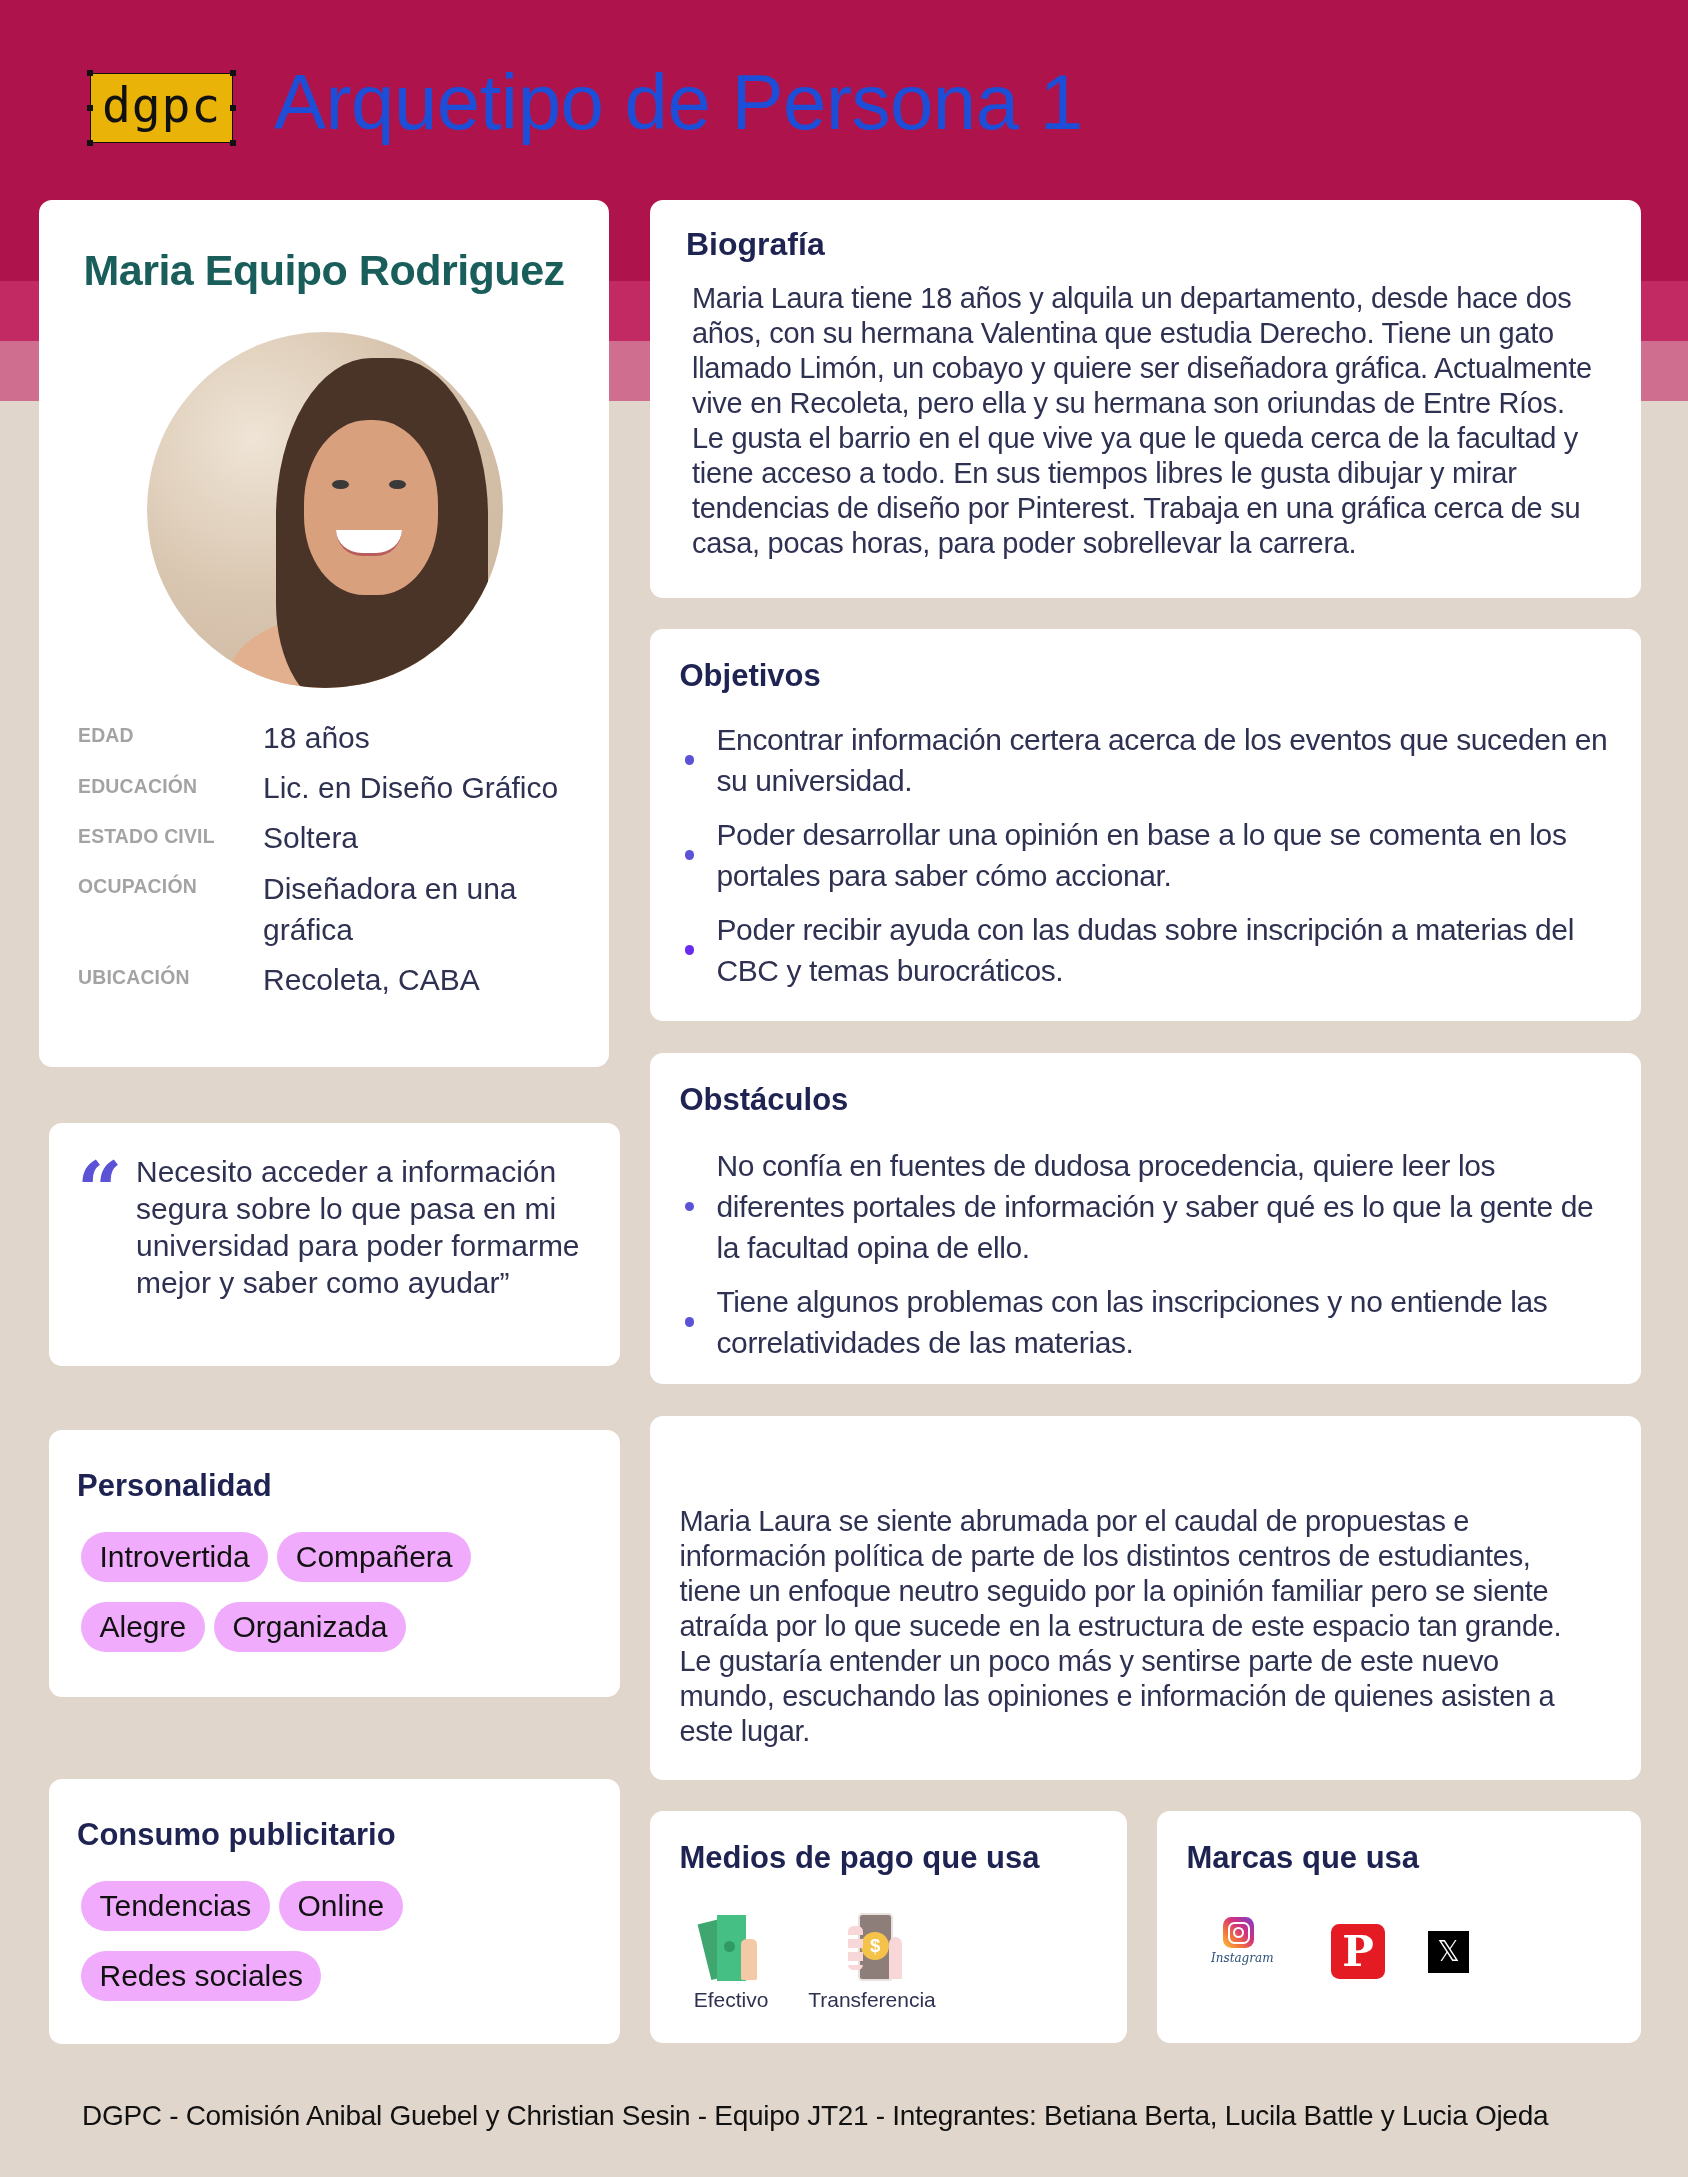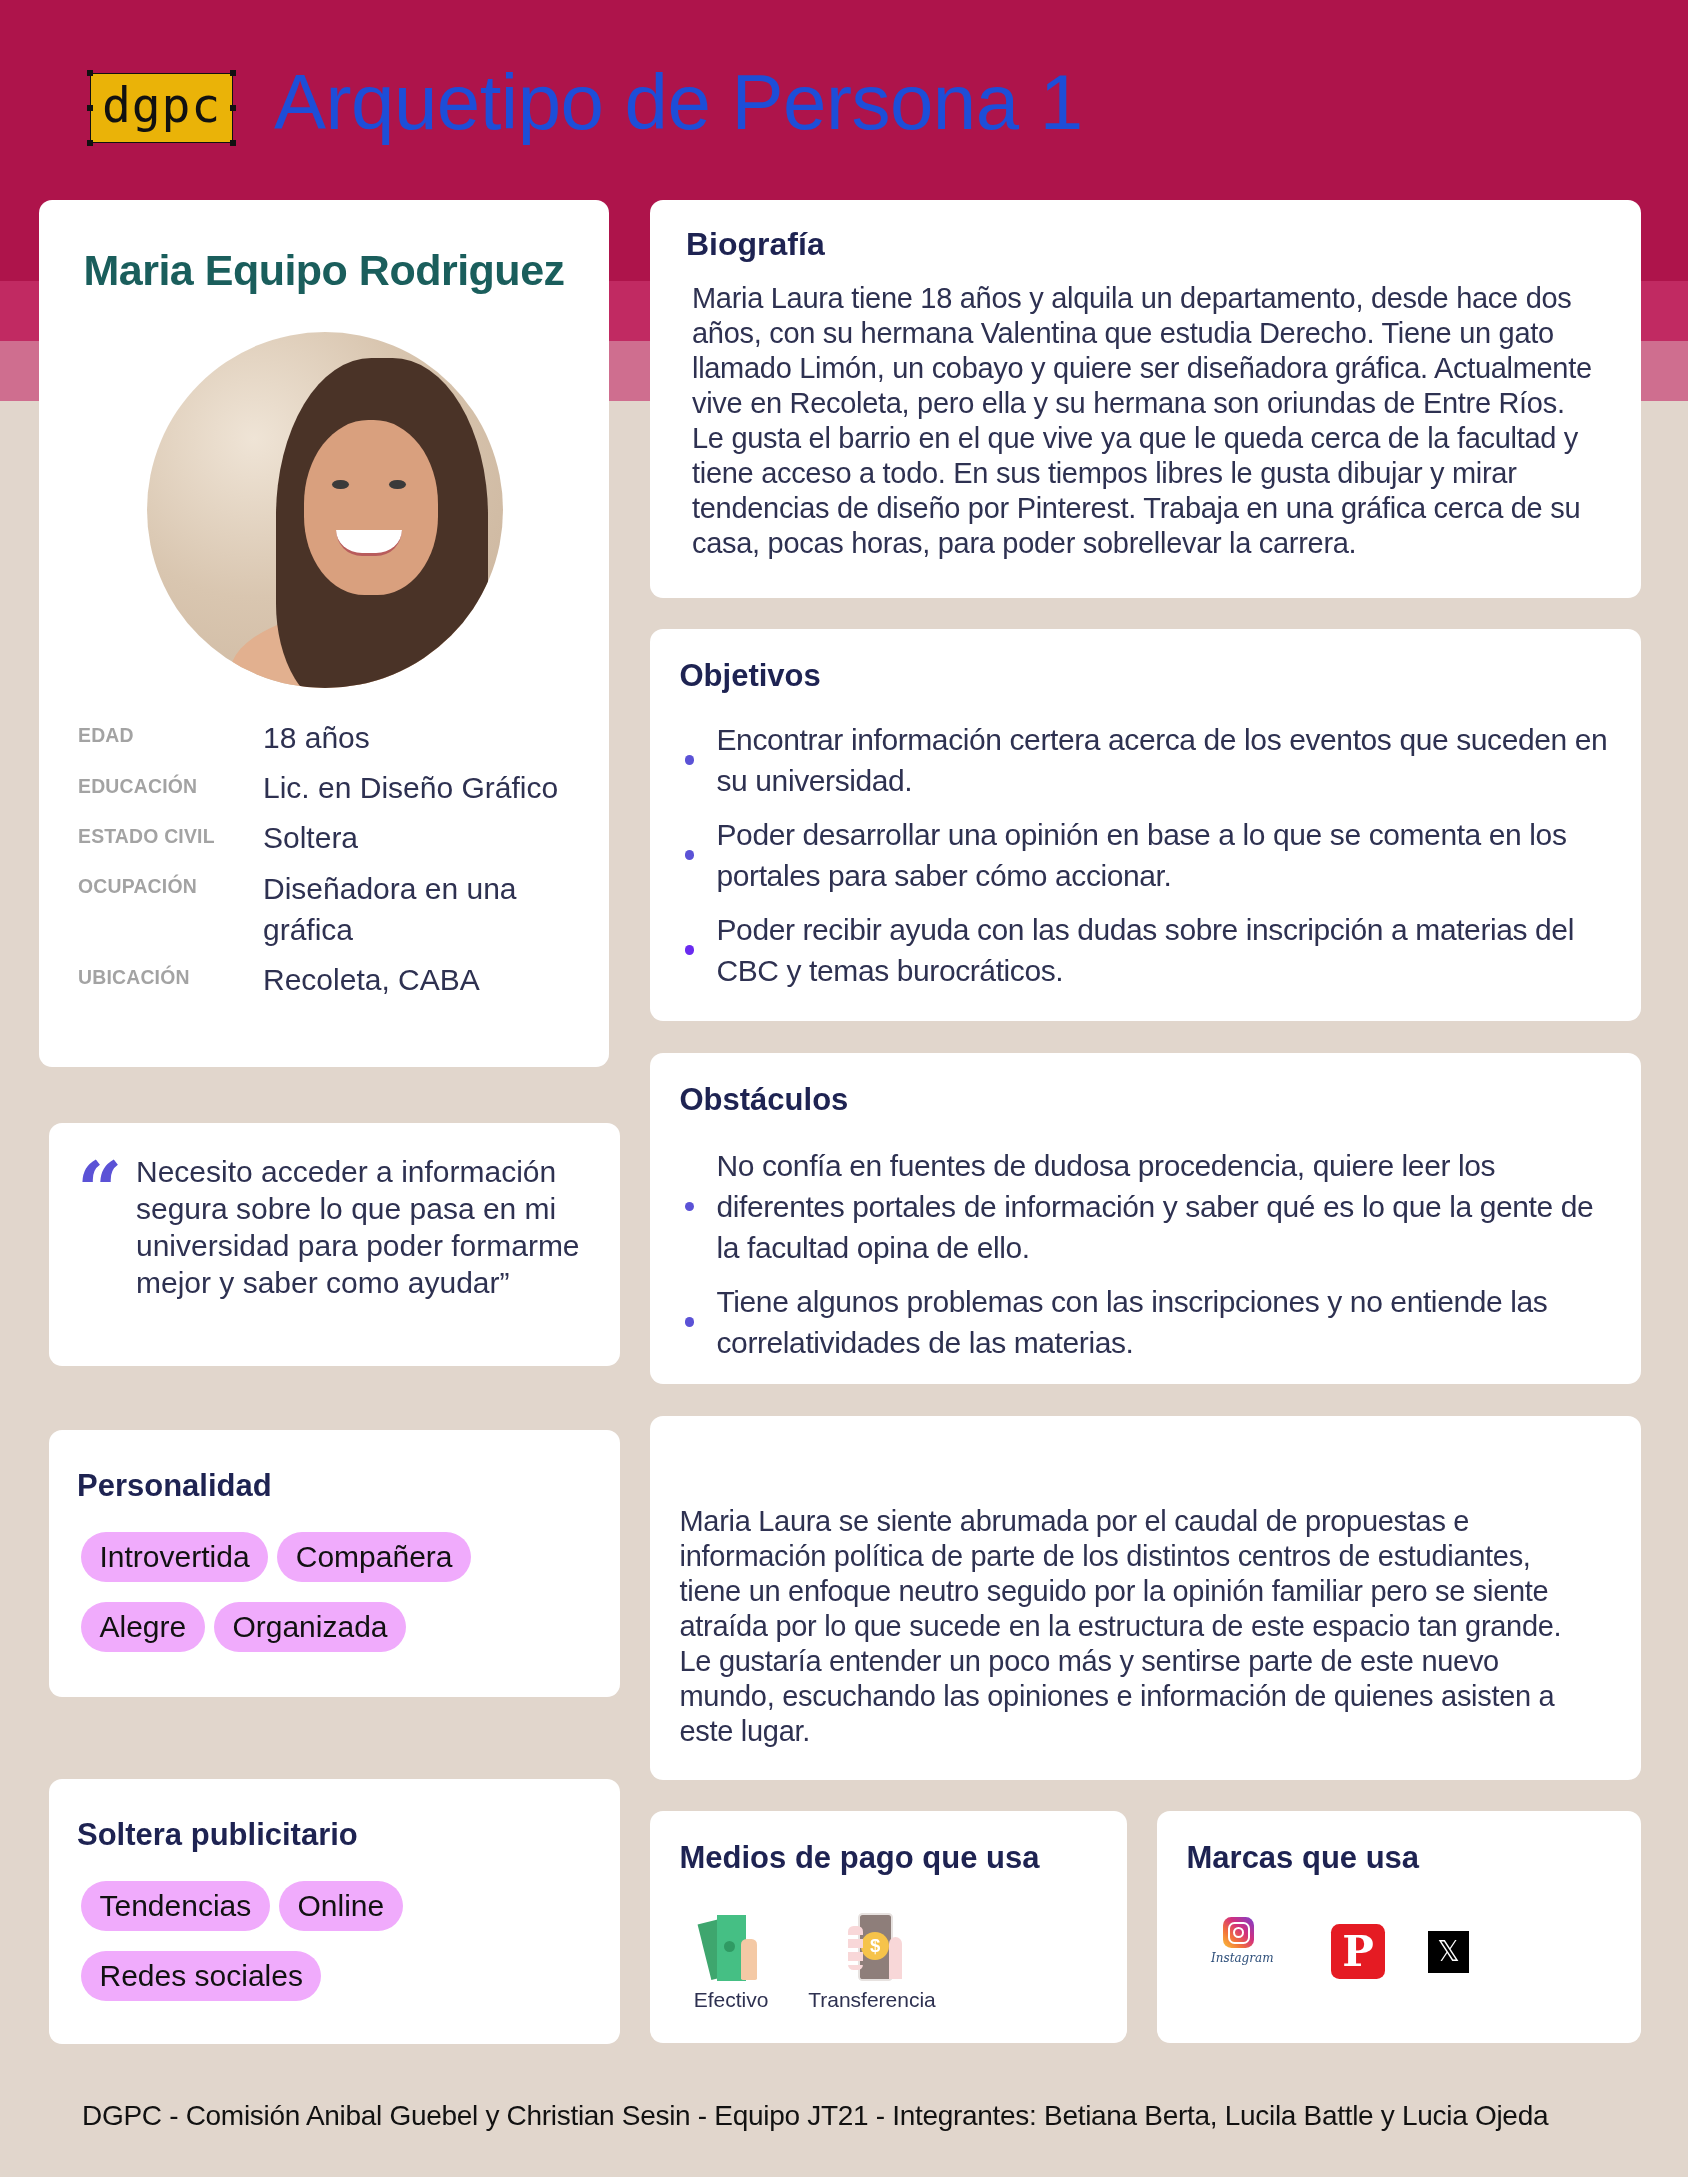--- a/index.html
+++ b/index.html
@@ -231,21 +231,21 @@
   <h3 class="card-title">Personalidad</h3>
   <div class="chips">
     <span class="chip">Introvertida</span>
     <span class="chip">Compañera</span>
     <span class="chip">Alegre</span>
     <span class="chip">Organizada</span>
   </div>
 </section>
 
 <section class="card chips-card consumo">
-  <h3 class="card-title">Soltera publicitario</h3>
+  <h3 class="card-title">Consumo publicitario</h3>
   <div class="chips" style="width:434px">
     <span class="chip">Tendencias</span>
     <span class="chip">Online</span>
     <span class="chip">Redes sociales</span>
   </div>
 </section>
 
 <section class="card bio">
   <h3 class="card-title">Biografía</h3>
   <p class="bio-text">Maria Laura tiene 18 años y alquila un departamento, desde hace dos años, con su hermana Valentina que estudia Derecho. Tiene un gato llamado Limón, un cobayo y quiere ser diseñadora gráfica. Actualmente vive en Recoleta, pero ella y su hermana son oriundas de Entre Ríos. Le gusta el barrio en el que vive ya que le queda cerca de la facultad y tiene acceso a todo. En sus tiempos libres le gusta dibujar y mirar tendencias de diseño por Pinterest. Trabaja en una gráfica cerca de su casa, pocas horas, para poder sobrellevar la carrera.</p>

